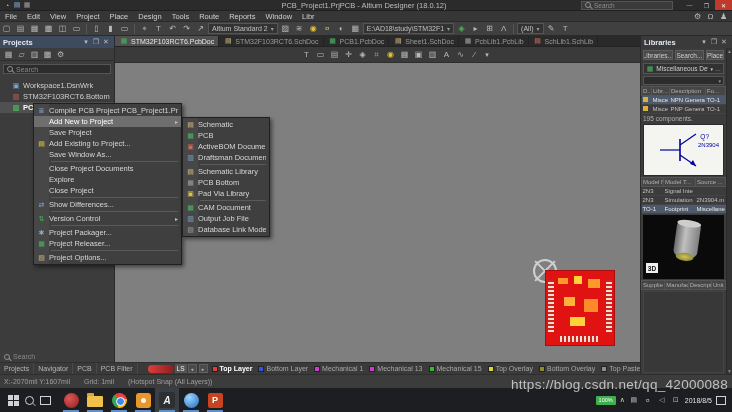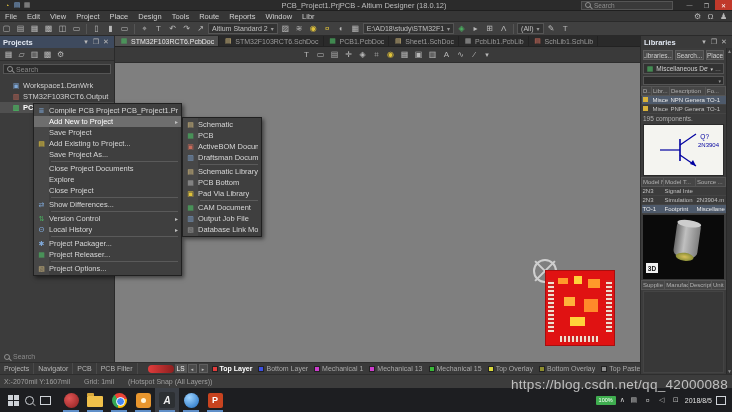--- a/index.html
+++ b/index.html
@@ -92,21 +92,21 @@
     border:1px solid #202020;box-shadow:2px 2px 4px rgba(0,0,0,.5);z-index:50;padding:1px 0}
   .ctxmenu::before{content:"";position:absolute;left:0;top:0;bottom:0;width:15px;background:#474747}
   .mrow{position:relative;height:11px;display:flex;align-items:center;font-size:7.5px;color:#d6d6d6;
     padding-right:3px;white-space:nowrap;overflow:hidden}
   .mrow .mic{width:15px;flex:none;display:flex;align-items:center;justify-content:center;font-size:7px}
   .mrow .lbl{overflow:hidden;text-overflow:clip}
   .mrow .sub{margin-left:auto;font-size:6px;color:#bdbdbd}
   .mrow.hl{background:#6e6e6e;color:#fff}
   .msep{height:3px;display:flex;align-items:center;padding-left:17px}
   .msep::after{content:"";flex:1;height:1px;background:#5a5a5a;margin-right:3px}
-  .submenu{position:absolute;left:182px;top:117px;width:80px;background:#3f3f3f;
+  .submenu{position:absolute;left:182px;top:117px;width:88px;background:#3f3f3f;
     border:1px solid #202020;box-shadow:2px 2px 4px rgba(0,0,0,.5);z-index:51;padding:1px 0}
   .submenu::before{content:"";position:absolute;left:0;top:0;bottom:0;width:15px;background:#474747}
 
   
   .rightpanel{position:absolute;left:640px;top:36px;width:92px;height:338px;background:#3c3c3c;
     border-left:1px solid #2a2a2a;display:flex;flex-direction:column}
   .rp-inner{flex:1;display:flex;flex-direction:column;overflow:hidden;padding-right:6px}
   .vsb{position:absolute;right:0;top:12px;bottom:0;width:6px;background:#333;border-left:1px solid #2a2a2a;
     display:flex;flex-direction:column;justify-content:space-between;align-items:center;font-size:5px;color:#8a8a8a}
   .lbtns{display:flex;gap:2px;padding:2px;flex:none}
@@ -354,21 +354,21 @@
     </div>
     <div class="tree">
       <div class="trow">
         <span class="tw"></span>
         <span class="g s c-blue" data-g="▣"></span>
         <span>Workspace1.DsnWrk</span>
       </div>
       <div class="trow">
         <span class="tw"></span>
         <span class="g s c-red" data-g="▥"></span>
-        <span>STM32F103RCT6.Output</span>
+        <span>STM32F103RCT6.Bottom</span>
       </div>
       <div class="trow sel">
         <span class="tw"></span>
         <span class="g s c-green" data-g="▥"></span>
         <span>PCB_Project1.PrjPCB</span>
       </div>
     </div>
     <div class="lp-bottom">
       <span class="mag"></span>
       <span>Search</span>
@@ -388,21 +388,21 @@
     <div class="mrow">
       <span class="mic"></span>
         <span class="lbl">Save Project</span>
     </div>
     <div class="mrow">
       <span class="mic g s c-yellow" data-g="▤"></span>
       <span class="lbl">Add Existing to Project...</span>
     </div>
     <div class="mrow">
       <span class="mic"></span>
-        <span class="lbl">Save Project As...</span>
+        <span class="lbl">Save Window As...</span>
     </div>
     <div class="msep"></div>
     <div class="mrow">
       <span class="mic"></span>
         <span class="lbl">Close Project Documents</span>
     </div>
     <div class="mrow">
       <span class="mic"></span>
         <span class="lbl">Explore</span>
     </div>
@@ -412,25 +412,20 @@
     </div>
     <div class="msep"></div>
     <div class="mrow">
       <span class="mic g s c-blue" data-g="⇄"></span>
       <span class="lbl">Show Differences...</span>
     </div>
     <div class="msep"></div>
     <div class="mrow">
       <span class="mic g s c-green" data-g="⇅"></span>
       <span class="lbl">Version Control</span>
-      <span class="sub">▸</span>
-    </div>
-    <div class="mrow">
-      <span class="mic g s c-blue" data-g="Θ"></span>
-      <span class="lbl">Local History</span>
       <span class="sub">▸</span>
     </div>
     <div class="msep"></div>
     <div class="mrow">
       <span class="mic g s c-blue" data-g="✱"></span>
       <span class="lbl">Project Packager...</span>
     </div>
     <div class="mrow">
       <span class="mic g s c-green" data-g="▦"></span>
       <span class="lbl">Project Releaser...</span>

